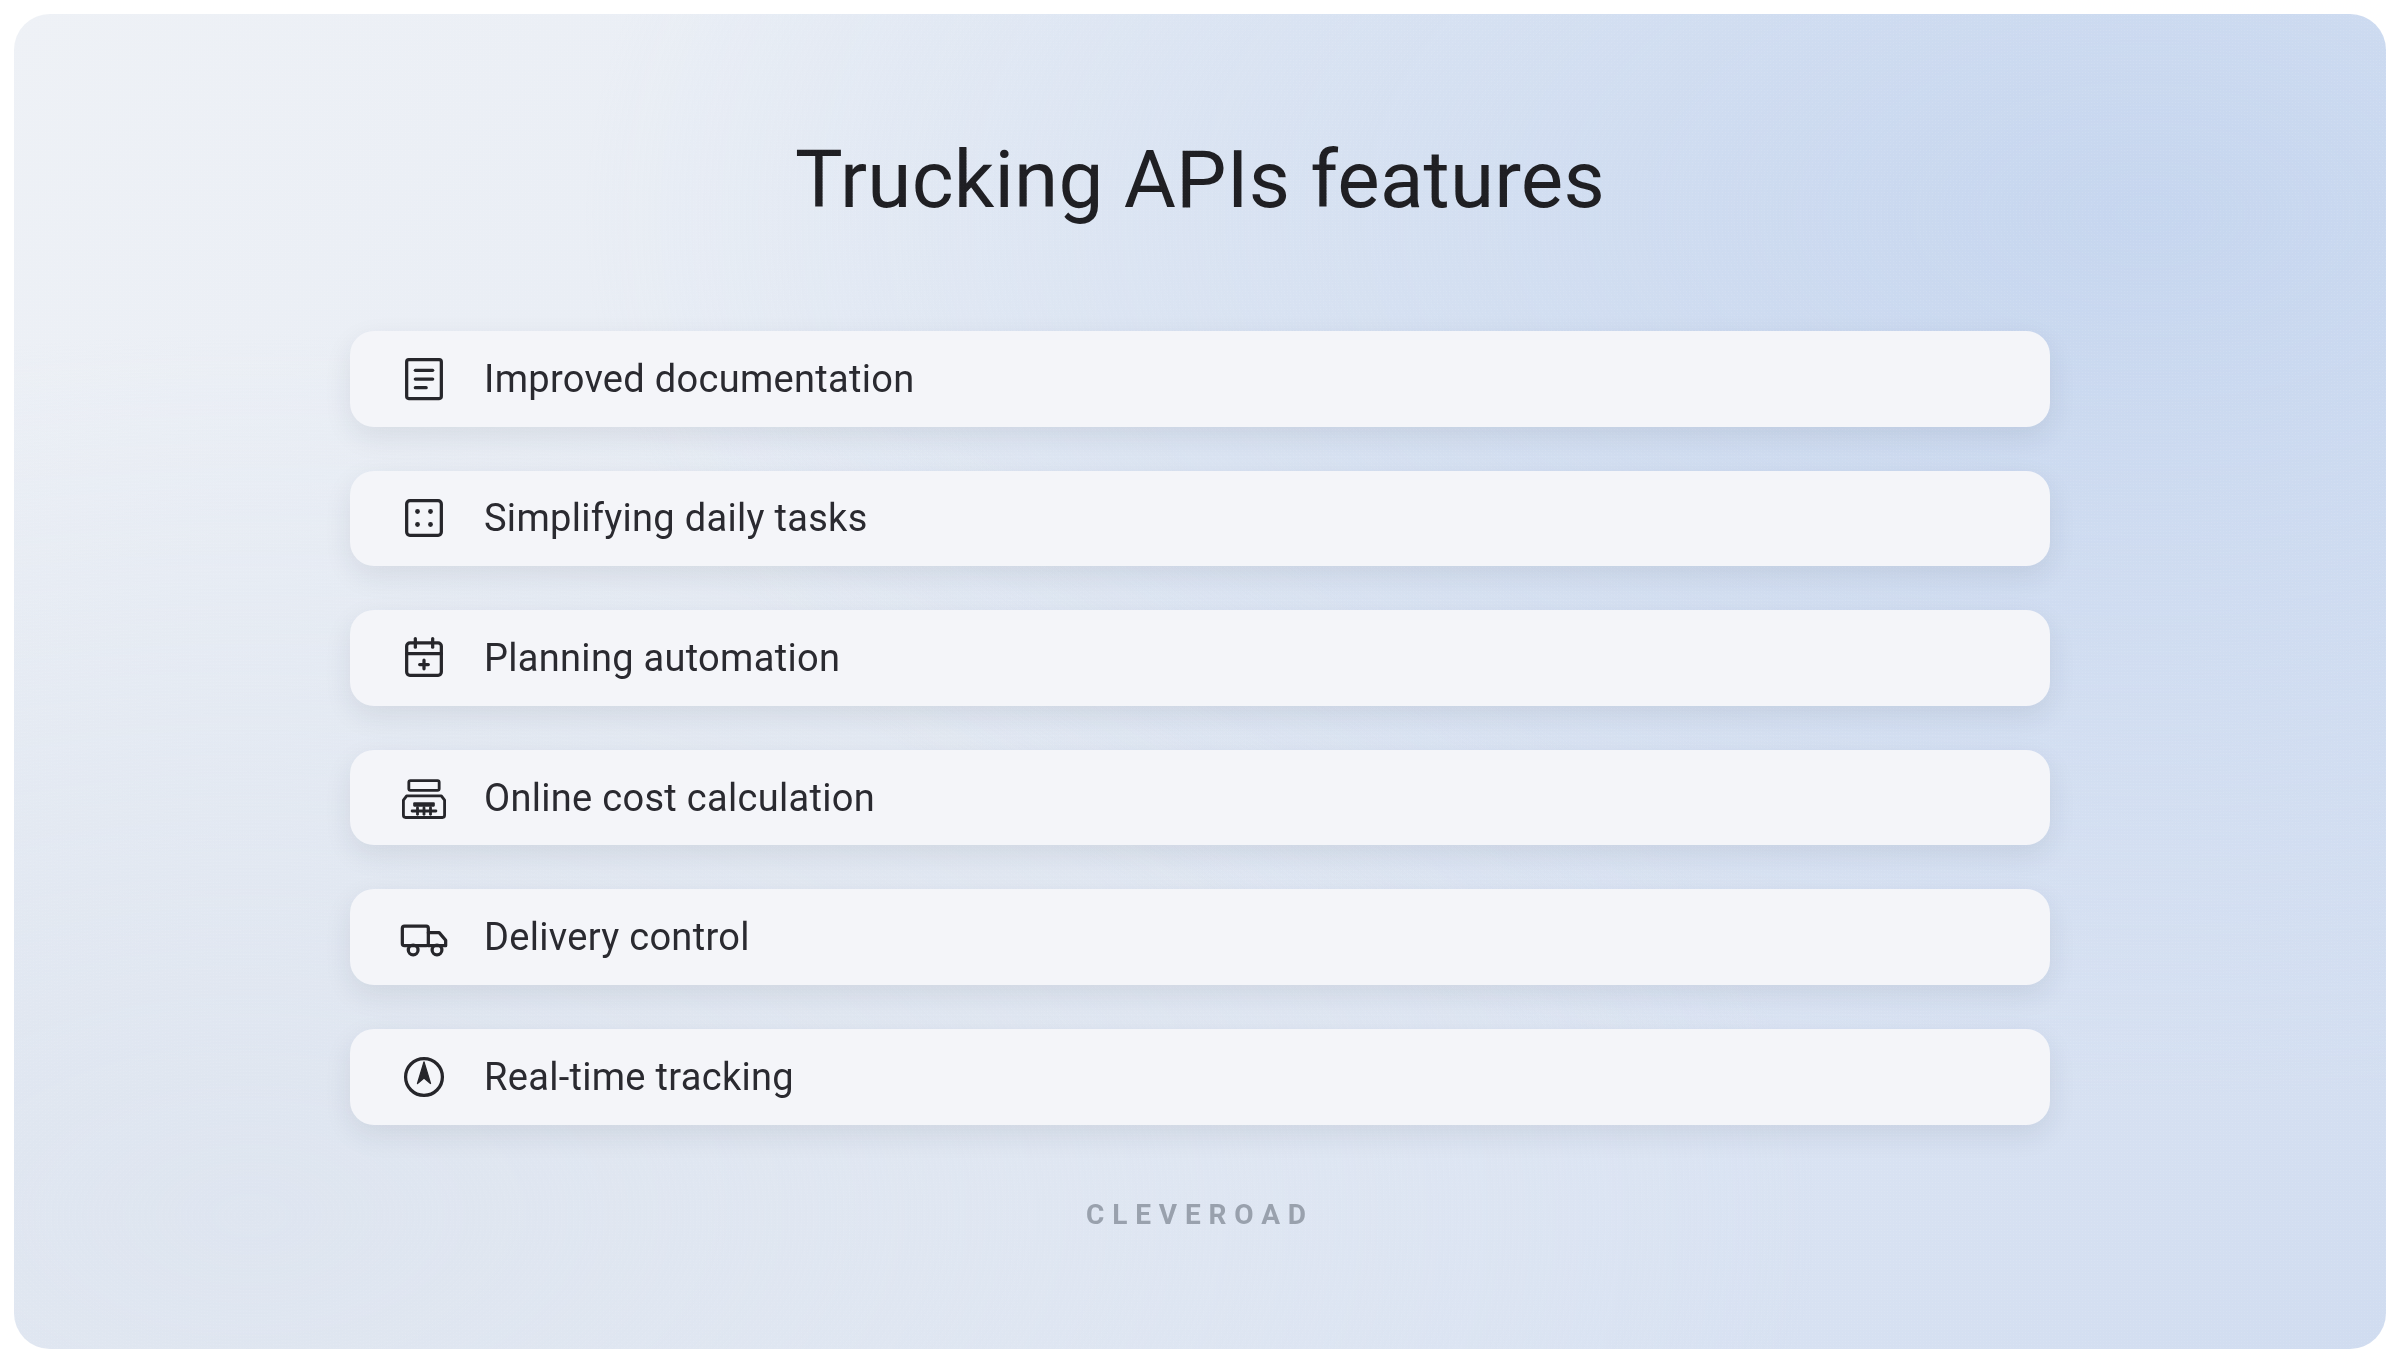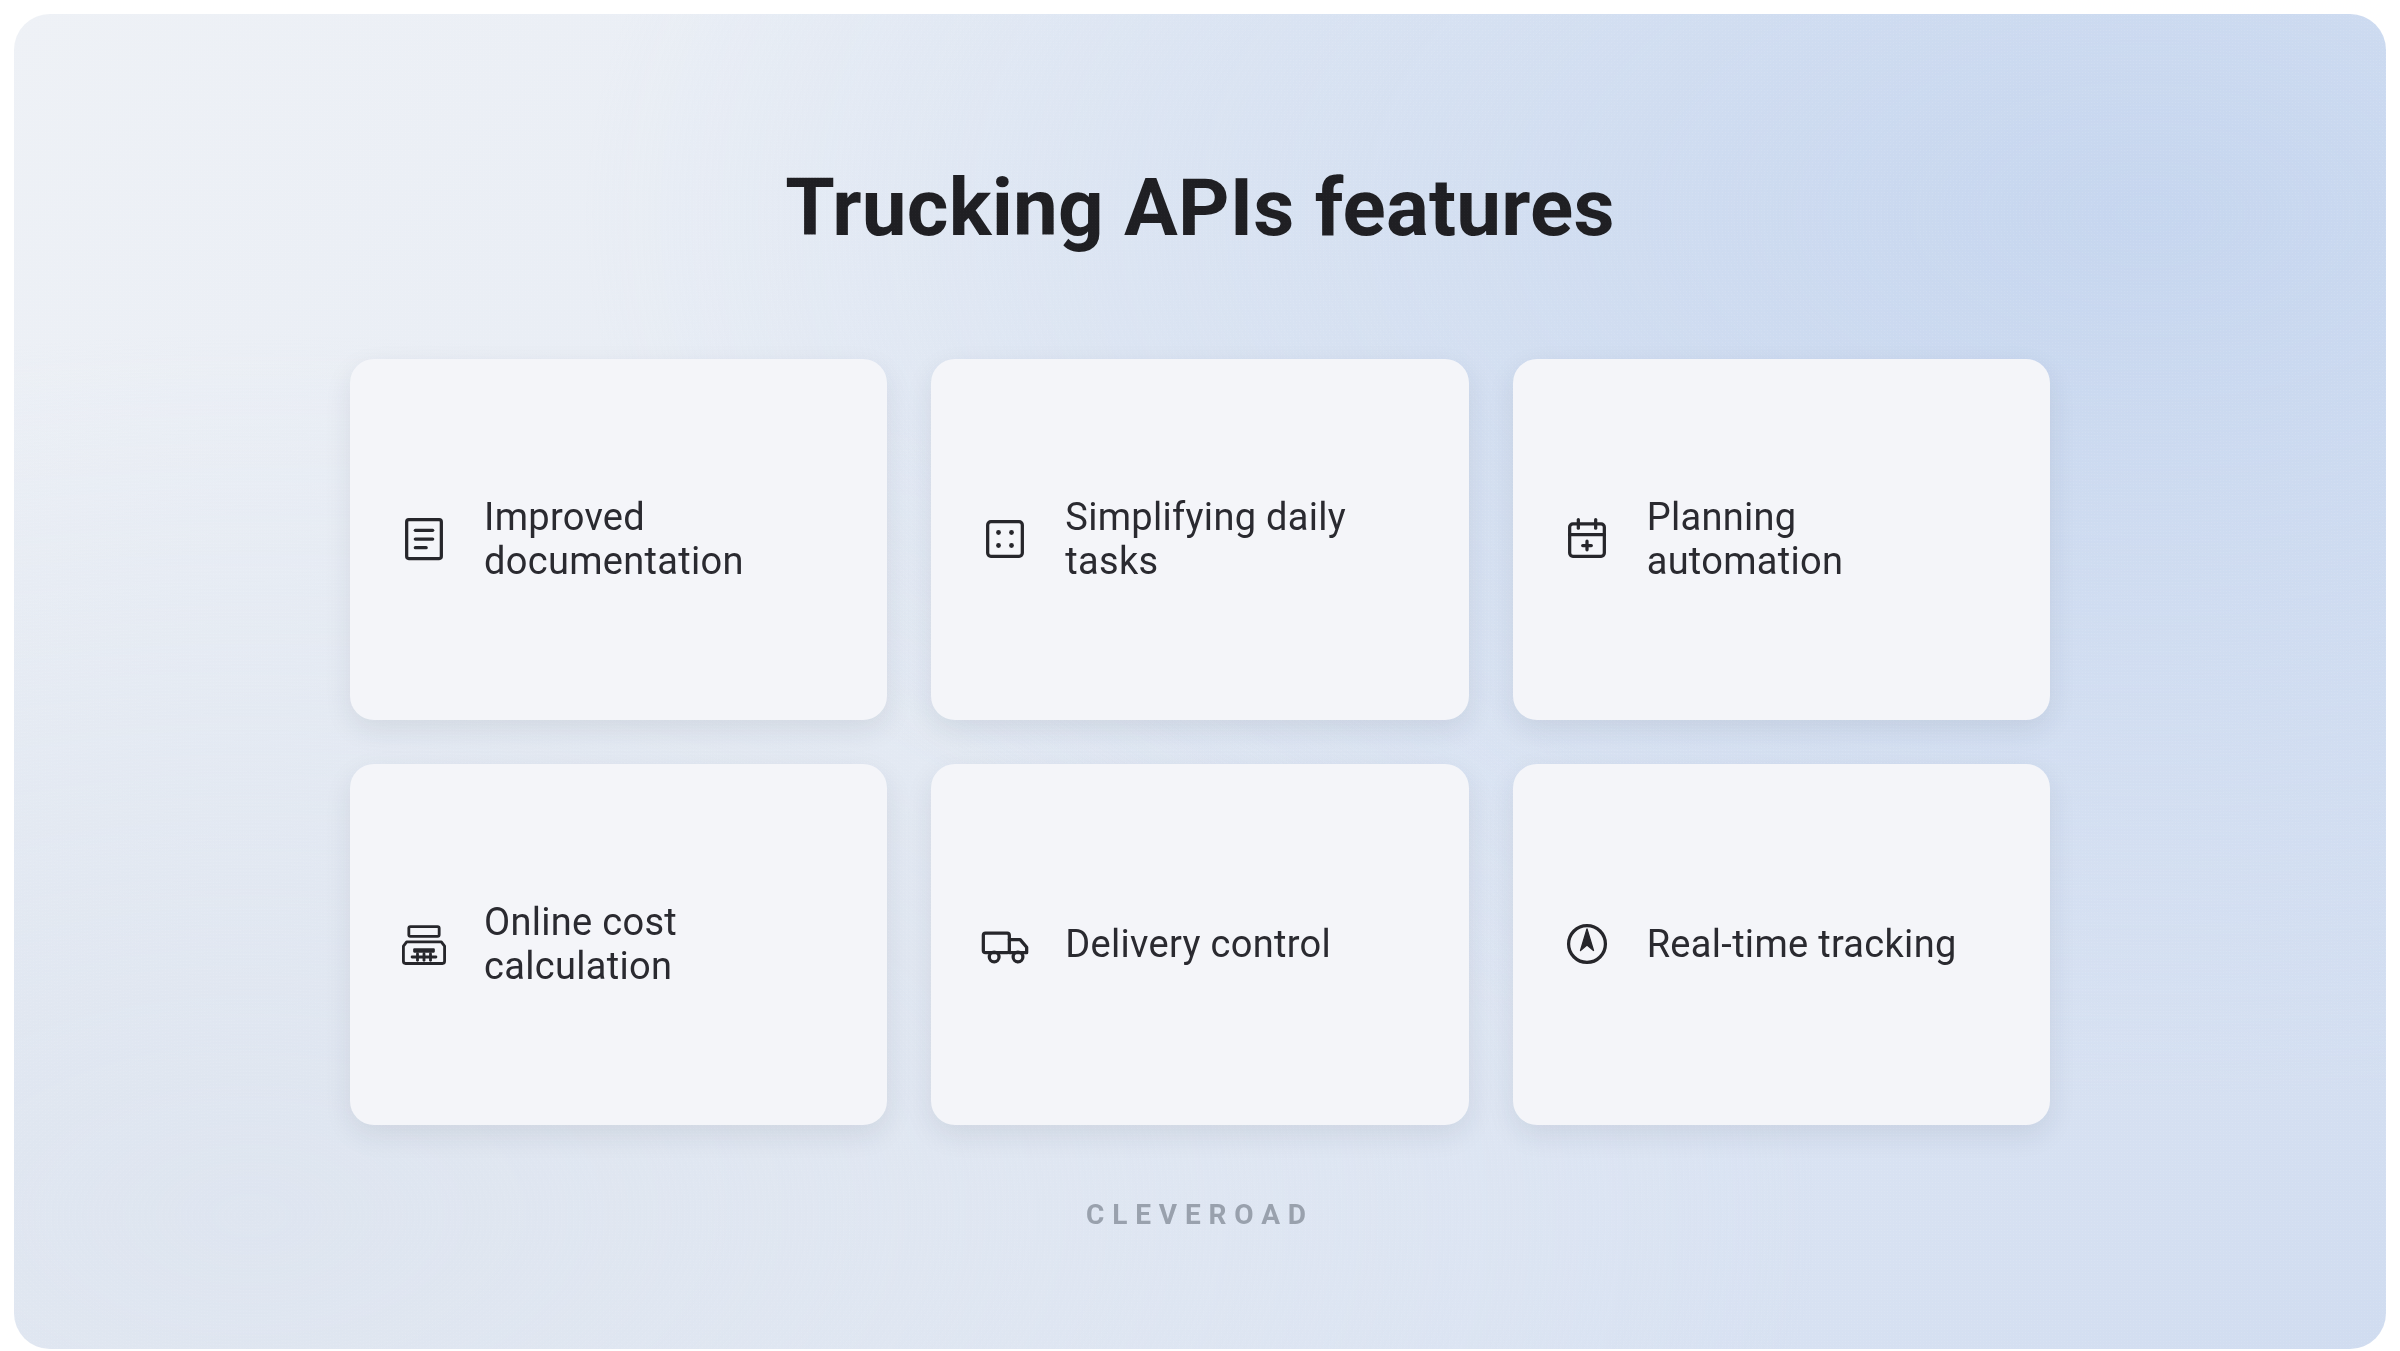--- a/index.html
+++ b/index.html
@@ -37,30 +37,29 @@
       radial-gradient(rgba(255,255,255,0.18) 0.5px, transparent 0.5px),
       radial-gradient(rgba(0,0,0,0.04) 0.5px, transparent 0.5px);
     background-size: 3px 3px, 4px 4px;
     background-position: 0 0, 1.5px 1.5px;
     mix-blend-mode: overlay;
     pointer-events: none;
     opacity: 0.55;
   }
   .title {
     font-size: clamp(28px, 4.1vw, 80px);
-    font-weight: 700;
+    font-weight: 400;
     color: #1f1f23;
     letter-spacing: 0.2px;
     text-align: left;
     margin-bottom: 5%;
-    margin-top: 28px;
   }
   .grid {
     display: grid;
-    grid-template-columns: 1fr 1fr 1fr;
+    grid-template-columns: 1fr;
     gap: clamp(14px, 2.1vw, 44px);
     width: 100%;
     max-width: 1700px;
     flex: 1;
   }
   .card {
     background: #f4f5f9;
     border-radius: 24px;
     box-shadow: 0 10px 28px rgba(30,40,70,0.09);
     display: flex;

